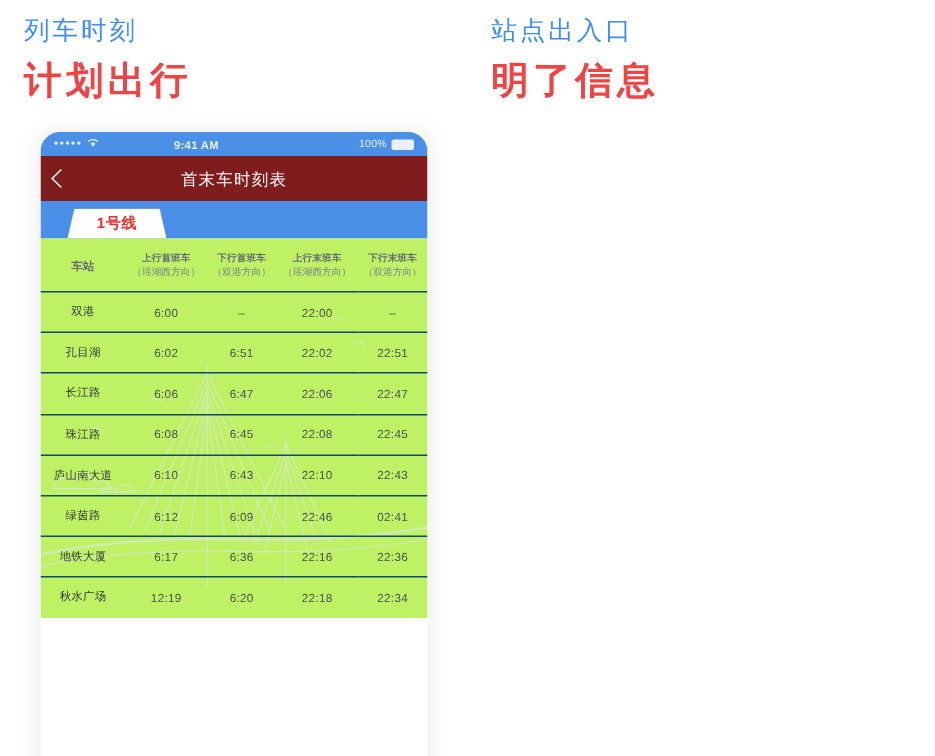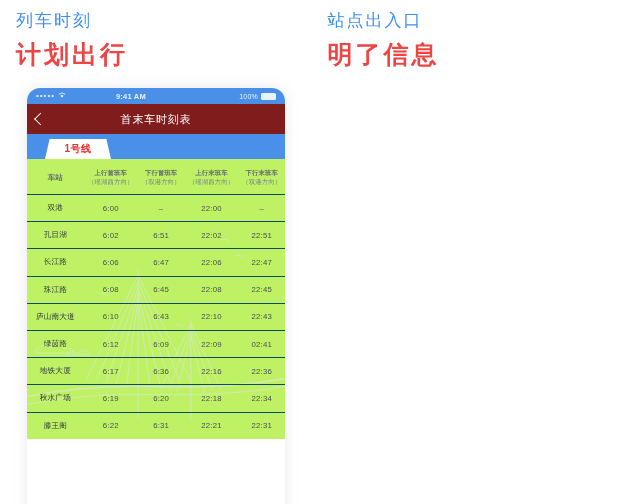--- a/index.html
+++ b/index.html
@@ -215,43 +215,36 @@
                 <td>庐山南大道</td>
                 <td>6:10</td>
                 <td>6:43</td>
                 <td>22:10</td>
                 <td>22:43</td>
               </tr>
               <tr>
                 <td>绿茵路</td>
                 <td>6:12</td>
                 <td>6:09</td>
-                <td>22:09</td>
+                <td>22:46</td>
                 <td>02:41</td>
               </tr>
               <tr>
                 <td>地铁大厦</td>
                 <td>6:17</td>
                 <td>6:36</td>
                 <td>22:16</td>
                 <td>22:36</td>
               </tr>
               <tr>
                 <td>秋水广场</td>
-                <td>6:19</td>
+                <td>12:19</td>
                 <td>6:20</td>
                 <td>22:18</td>
                 <td>22:34</td>
-              </tr>
-              <tr>
-                <td>滕王阁</td>
-                <td>6:22</td>
-                <td>6:31</td>
-                <td>22:21</td>
-                <td>22:31</td>
               </tr>
             </tbody>
         </table>
       </div>
     </div>
   </div>
 
   <div class="panel right">
 
     <div class="head-wrap">

